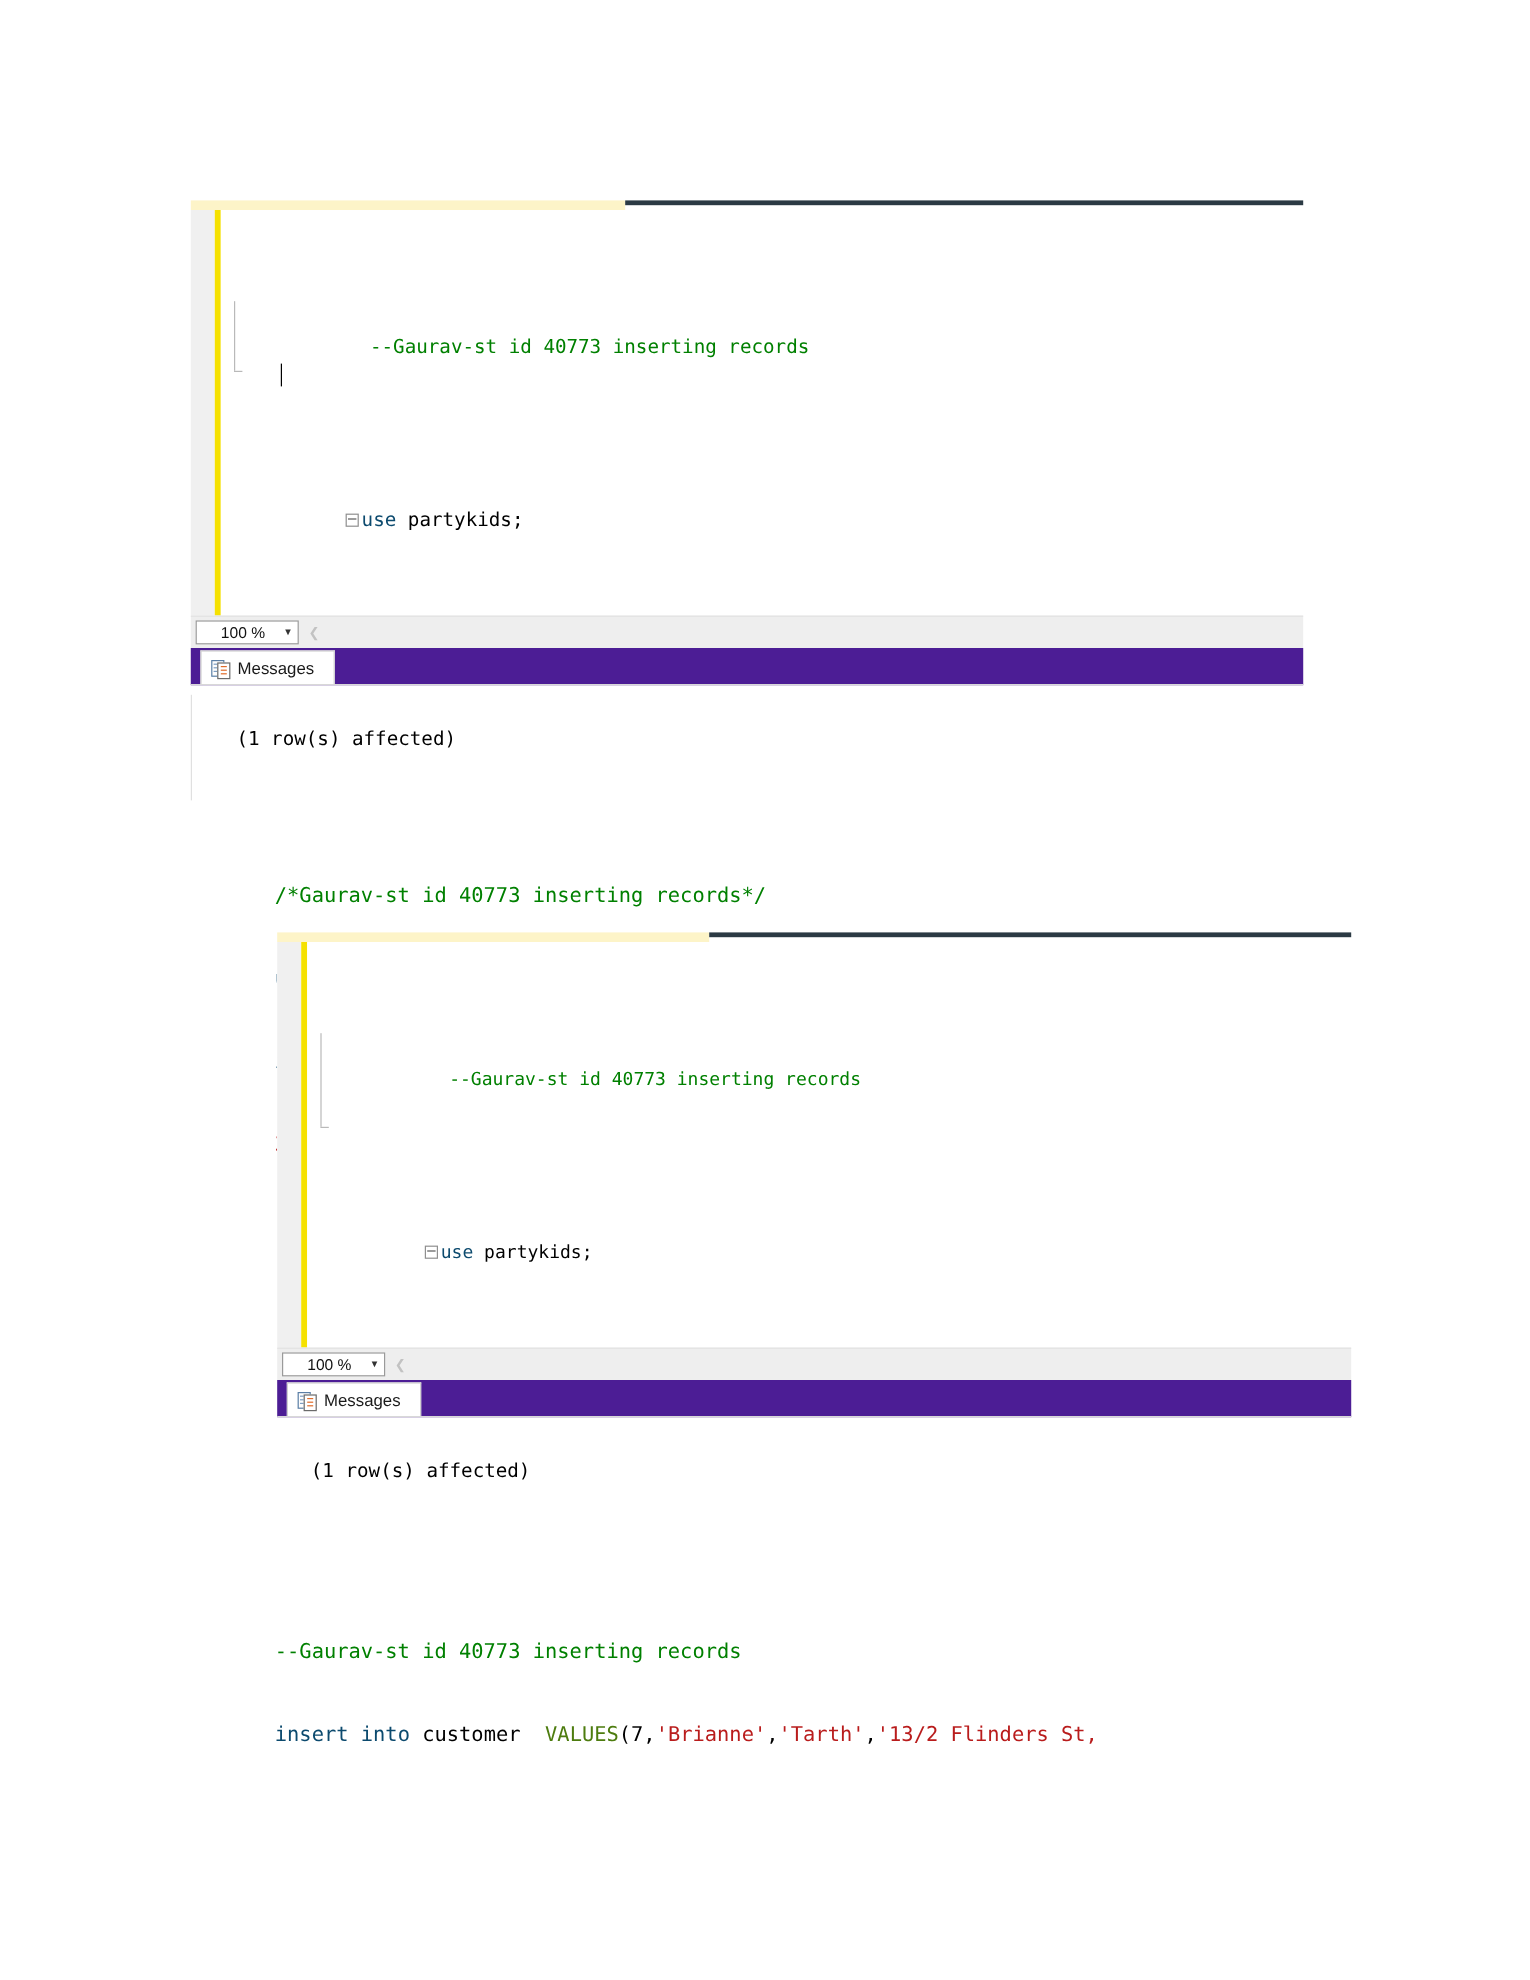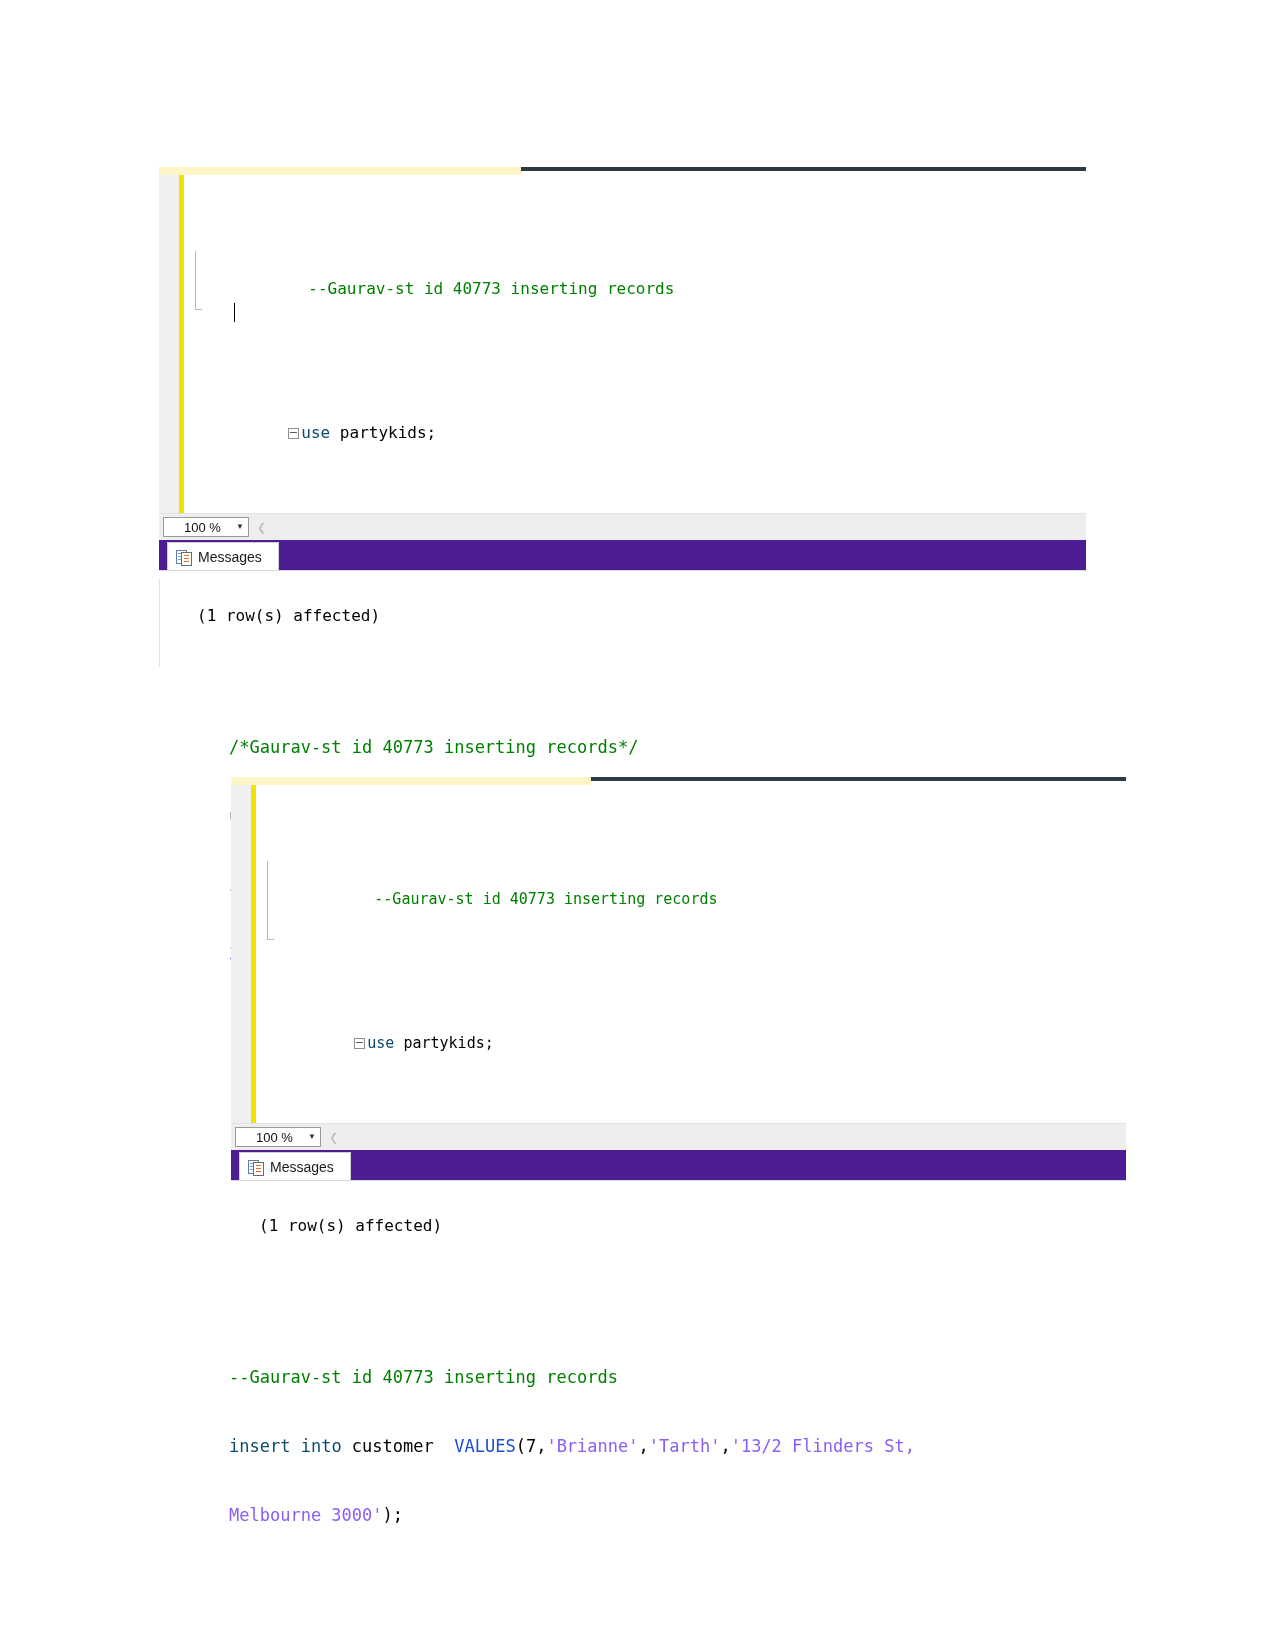--- a/index.html
+++ b/index.html
@@ -70,22 +70,22 @@
     overflow: hidden;
   }
   .code-line {
     position: relative;
     white-space: pre;
   }
 
   
   .t-comment { color: #008000; }
   .t-kw      { color: #0c4a6e; }
-  .t-fn      { color: #1d4ed8; }
-  .t-str     { color: #8b5cf6; }
+  .t-fn      { color: #4d7c0f; }
+  .t-str     { color: #b91c1c; }
   .t-plain   { color: #000000; }
   .t-num     { color: #000000; }
 
   
   .collapse-box {
     display: inline-block;
     width: 9px;
     height: 9px;
     border: 1px solid #8f8f8f;
     background: #ffffff;
@@ -353,16 +353,15 @@
     </div>
   </div>
 
   <div style="position:absolute; left:215px; top:1189px; width:895px; height:80px; background:#ffffff;">
     <div class="msg-text" style="position:absolute; left:28px; top:26px; font-size:16px; line-height:22px;">(1 row(s) affected)</div>
   </div>
 
   <div class="plain-code" style="left:213px; top:1320px; width:880px; font-size:17px; line-height:23px;">
     <div><span class="t-comment">--Gaurav-st id 40773 inserting records</span></div>
     <div><span class="t-kw">insert</span><span class="t-plain"> </span><span class="t-kw">into</span><span class="t-plain"> customer  </span><span class="t-fn">VALUES</span><span class="t-plain">(</span><span class="t-num">7</span><span class="t-plain">,</span><span class="t-str">'Brianne'</span><span class="t-plain">,</span><span class="t-str">'Tarth'</span><span class="t-plain">,</span><span class="t-str">'13/2 Flinders St,</span></div>
-    <div><span class="t-str">Melbourne 3000'</span><span class="t-plain">);</span></div>
   </div>
 
 </div>
 
 </body></html>

